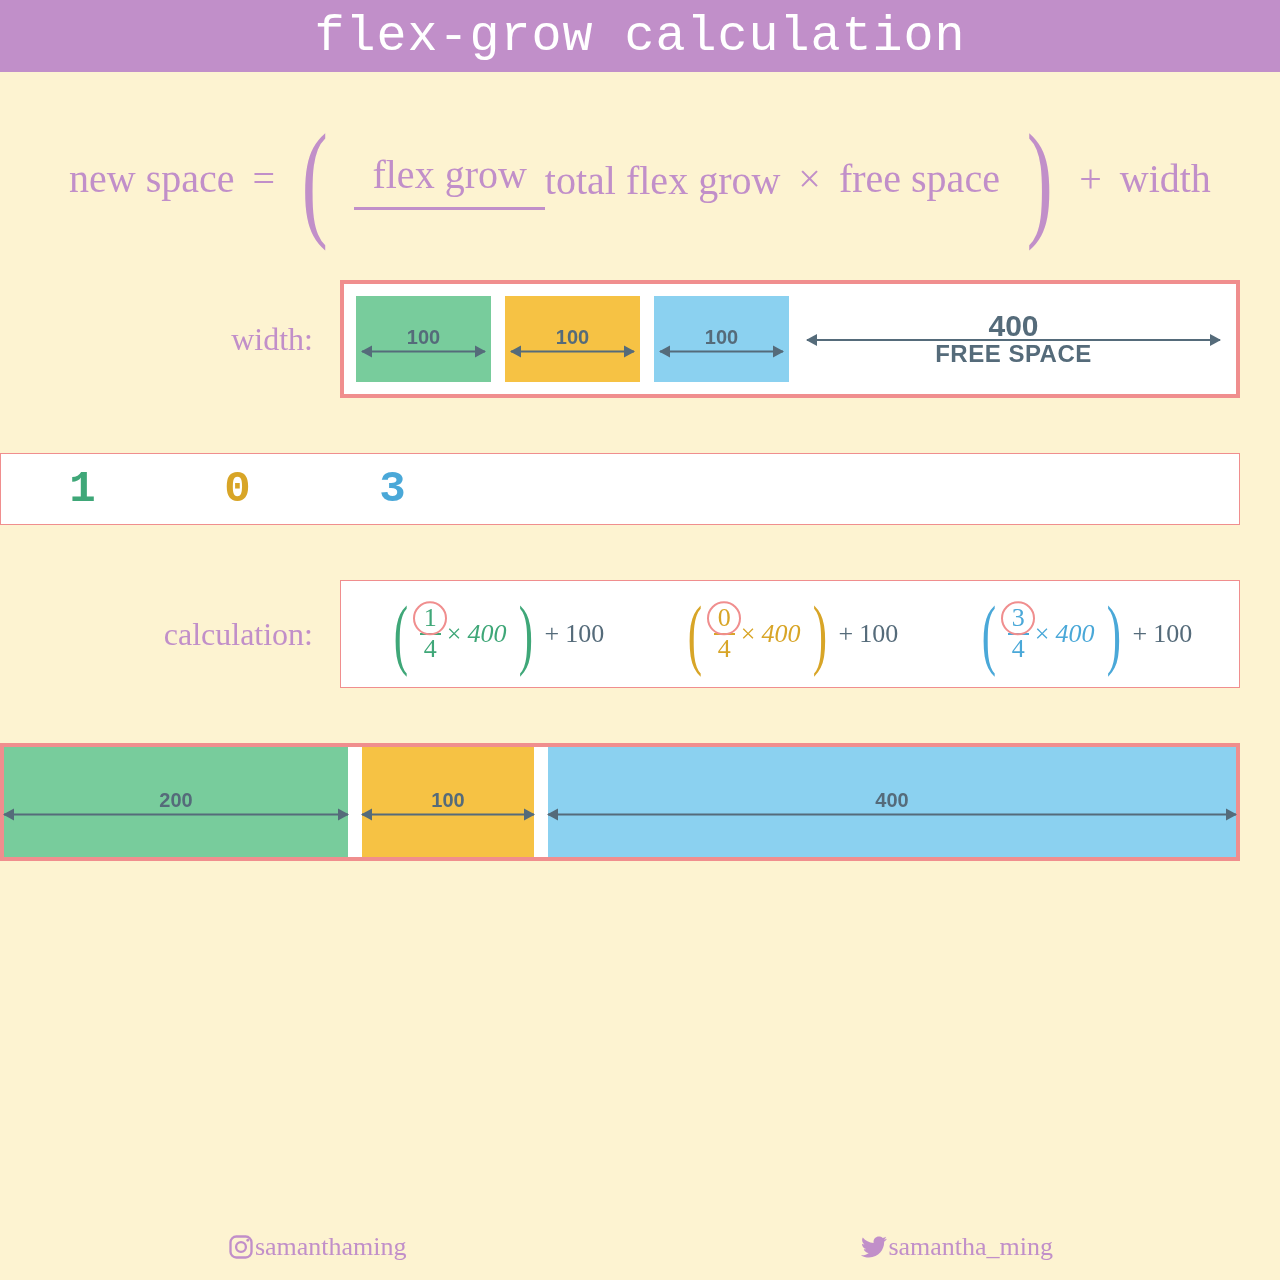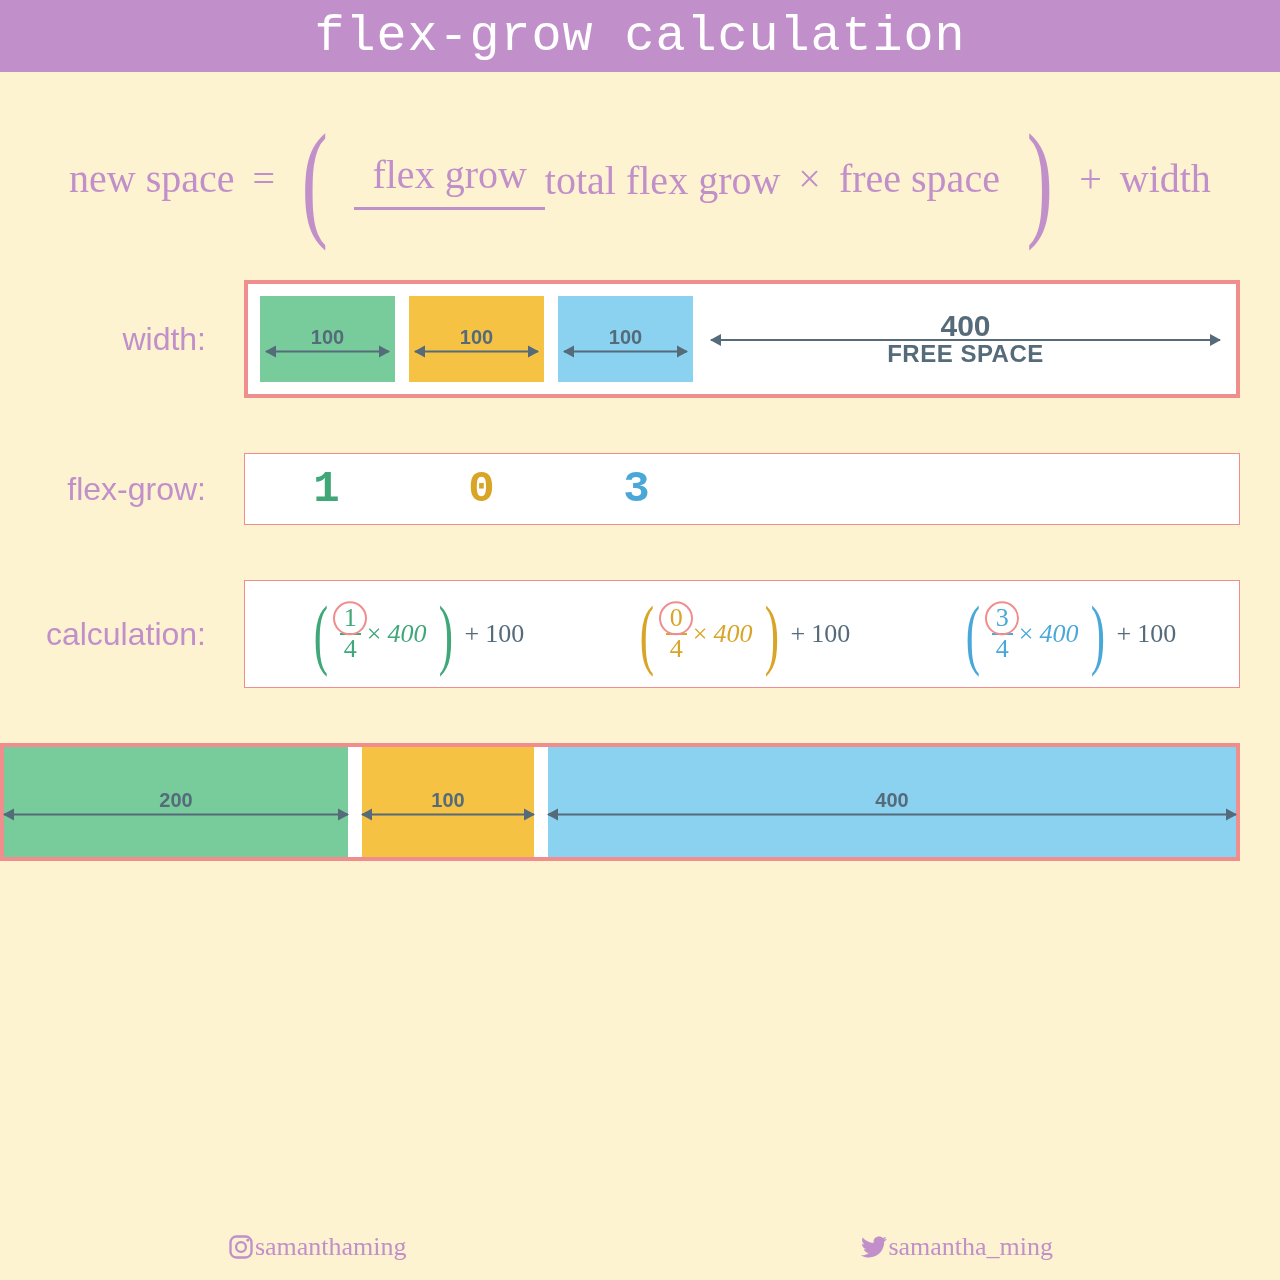--- a/index.html
+++ b/index.html
@@ -50,26 +50,26 @@
   .frac .num { border-bottom: 3px solid #c18fc9; padding: 0 18px 4px; }
   .frac .den { padding-top: 4px; }
 
   
   .row {
     display: flex;
     align-items: center;
     margin: 0 40px 55px 0;
   }
   .row-label {
-    width: 244px;
+    width: 340px;
     text-align: right;
-    font-family: Liberation Sans, sans-serif;
+    font-family: Liberation Serif, serif;
     font-size: 32px;
     color: #c18fc9;
-    padding-right: 38px;
+    padding-right: 27px;
     flex-shrink: 0;
   }
   .row-body {
     flex: 1;
     background: #fff;
     position: relative;
   }
   .border-thick { border: 4px solid #f08e8e; }
   .border-thin  { border: 1px solid #f08e8e; }
 
@@ -190,21 +190,20 @@
       </div>
       <div class="free-space">
         <div class="arrow-line"></div>
         <div class="fs-top">400</div>
         <div class="fs-bot">FREE SPACE</div>
       </div>
     </div>
   </div>
 
   <div class="row">
-    <div class="row-label">flex-grow:</div>
     <div class="row-body border-thin grow-row">
       <div class="grow-val c-green" style="width:155px">1</div>
       <div class="grow-val c-yellow" style="width:155px">0</div>
       <div class="grow-val c-blue" style="width:155px">3</div>
     </div>
   </div>
 
   <div class="row">
     <div class="row-label">calculation:</div>
     <div class="row-body border-thin calc-row">

